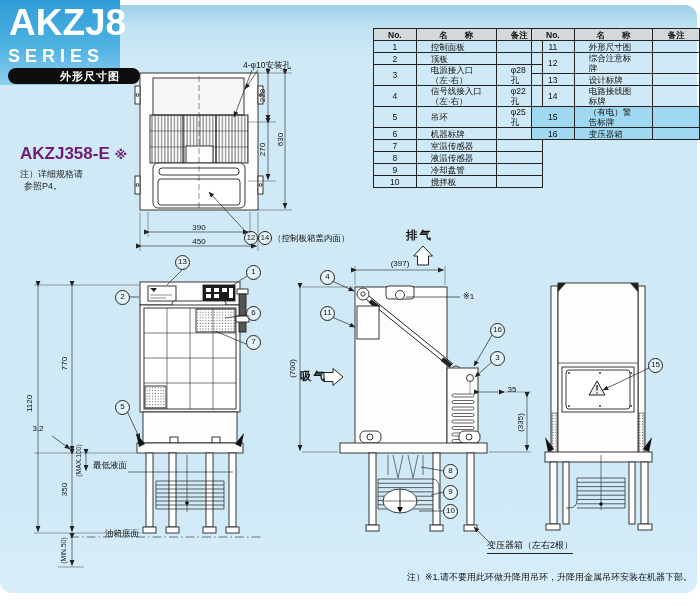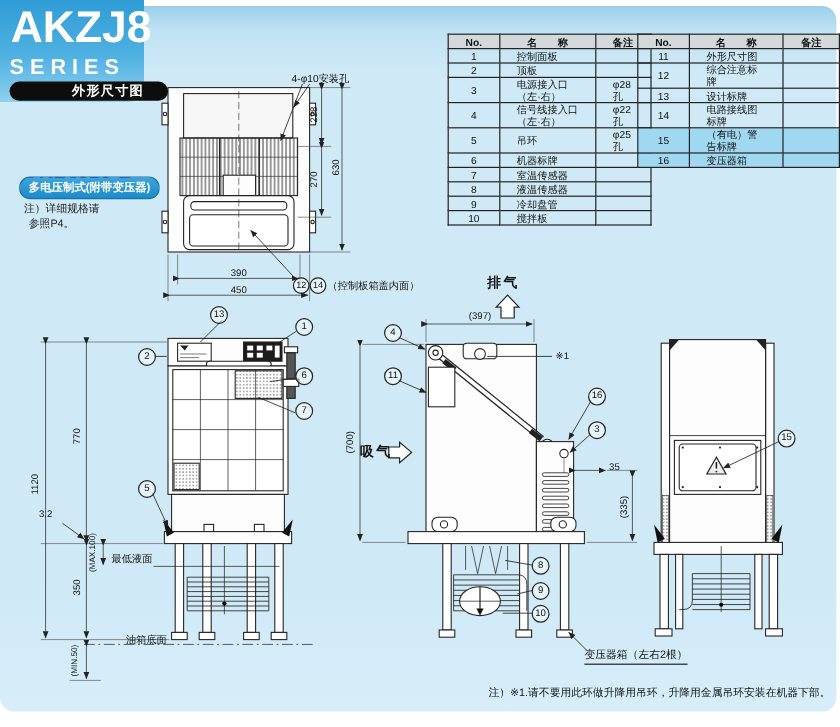--- a/index.html
+++ b/index.html
@@ -339,21 +339,20 @@
 
   <div class="logo-box">
     <div class="logo-main">AKZJ8</div>
     <div class="logo-sub">SERIES</div>
     <div class="tag-pill">外形尺寸图</div>
   </div>
   <div class="model-name">
     <span>AKZJ358-E</span>
     <span class="model-mark">※</span>
   </div>
-  <div class="badge">多电压制式(附带变压器)</div>
   <div class="note">
     <div>注）详细规格请</div>
     <div class="ind">参照P4。</div>
   </div>
 
   <table class="parts" style="left:373px;top:28px;">
     <colgroup>
         <col style="width:22px">
         <col style="width:80px">
         <col style="width:46px">

